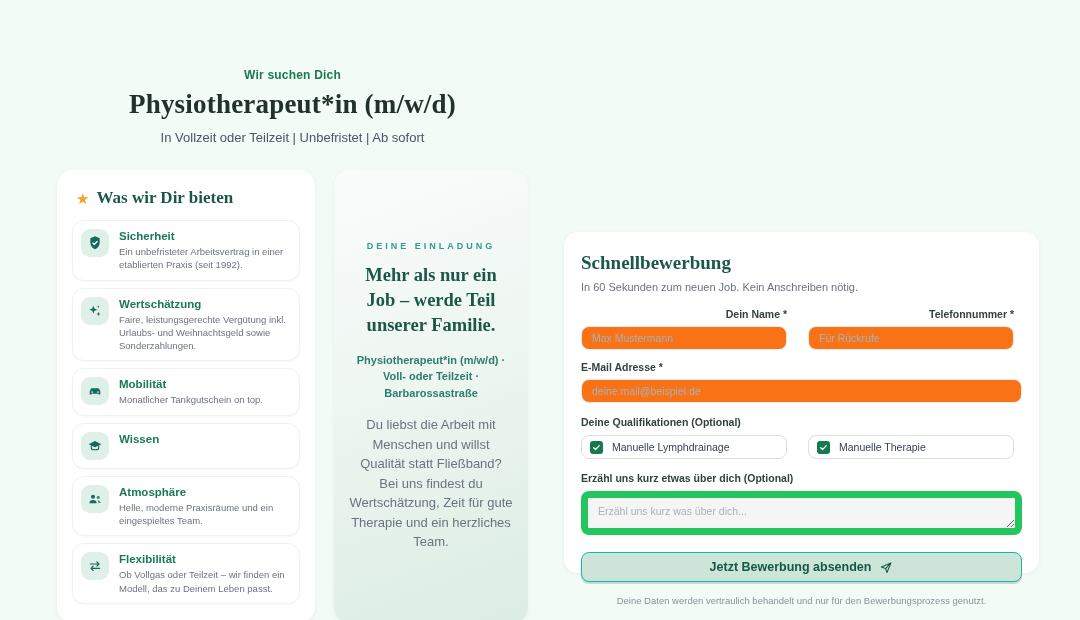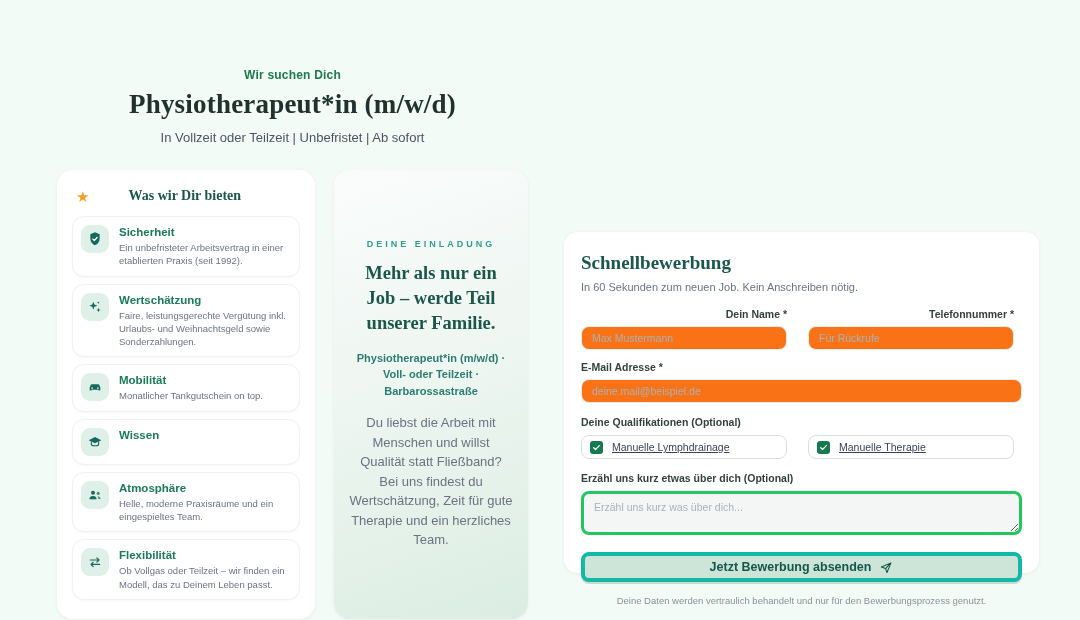--- a/index.html
+++ b/index.html
@@ -28,21 +28,21 @@
 
   .benefits-card {
     width:258px; min-height:405px; background:#ffffff;
     border-radius:16px; box-shadow:0 1px 4px rgba(15,45,35,.06);
     padding:16px 15px 12px;
   }
   .benefits-header { display:flex; align-items:center; gap:7px; margin:2px 0 12px 4px; }
   .star { color:#f0a326; font-size:15px; line-height:1; }
   .benefits-title {
     font-family:"Liberation Serif", serif;
-    font-size:14px; font-weight:bold; color:#1b5748;margin-left:32px;
+    font-size:17px; font-weight:bold; color:#1b5748;
   }
   .benefit {
     display:flex; gap:10px; align-items:flex-start;
     border:1px solid #eef3ef; border-radius:12px;
     padding:8px 8px; margin-bottom:7px; background:#fff;
     box-shadow:0 1px 2px rgba(15,45,35,.03);
   }
   .benefit-icon {
     width:28px; height:28px; flex:0 0 28px; border-radius:9px;
     background:#def0e8; display:flex; align-items:center; justify-content:center;
@@ -84,40 +84,40 @@
   .field.half { width:206px;align-items:flex-end; }
   .field.full { width:100%; margin-top:11px; }
   .field label { font-size:10.5px; font-weight:bold; color:#33413c; margin-bottom:6px; }
   .field input {
     height:24px; background:#f97316; border:1px solid #e9edeb;
     border-radius:8px; padding:0 10px; font-size:10.5px; color:#374151;
     font-family:"Liberation Sans", sans-serif; outline:none; width:100%;
   }
   .field input::placeholder, textarea::placeholder { color:#a9b1ba; }
   .quals-label, .about-label { display:block; font-size:10.5px; font-weight:bold; color:#33413c; margin:13px 0 7px; }
-  .quals-row { display:flex; gap:21px;text-decoration:underline; }
+  .quals-row { display:flex; gap:21px; }
   .qual-option {
     width:206px; height:24px; border:1px solid #d9dfdc; border-radius:8px;
     display:flex; align-items:center; gap:9px; padding:0 8px;
     background:#fff; cursor:pointer;
   }
   .checkbox {
     width:13px; height:13px; border-radius:3px; background:#157a4e;
     display:flex; align-items:center; justify-content:center; flex:0 0 13px;
   }
   .checkbox svg { width:9px; height:9px; }
   .qual-text { font-size:10.5px; color:#374151; }
   textarea.about-input {
-    width:100%; height:44px; background:#f4f6f5; border:3px solid #22c55e;
+    width:100%; height:44px; background:#f4f6f5; border:7px solid #22c55e;
     border-radius:8px; padding:7px 10px; font-size:10.5px; color:#374151;
     font-family:"Liberation Sans", sans-serif; outline:none; resize:both;
   }
   .submit-btn {
     margin-top:13px; width:100%; height:30px;
-    background:#cde4d8; border:4px solid #14b8a6; border-radius:8px;
+    background:#cde4d8; border:1px solid #14b8a6; border-radius:8px;
     box-shadow:0 2px 0 rgba(120,160,142,.35);
     display:flex; align-items:center; justify-content:center; gap:8px;
     font-size:12.5px; font-weight:bold; color:#14584a; cursor:pointer;
     font-family:"Liberation Sans", sans-serif;
   }
   .submit-btn svg { width:14px; height:14px; }
   .privacy-note { text-align:center; font-size:9.5px; color:#8a9299; margin-top:13px; }
 </style>
 </head>
 <body>

